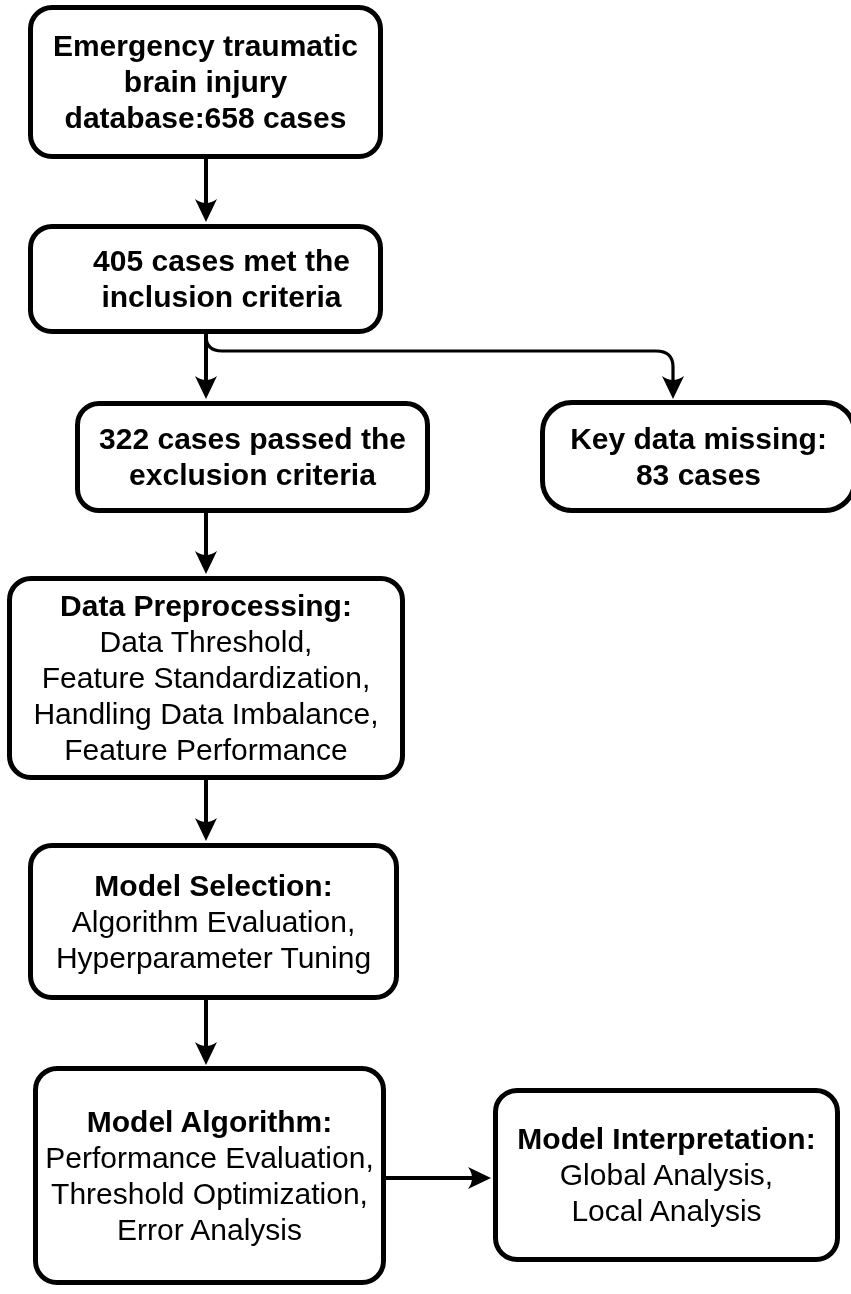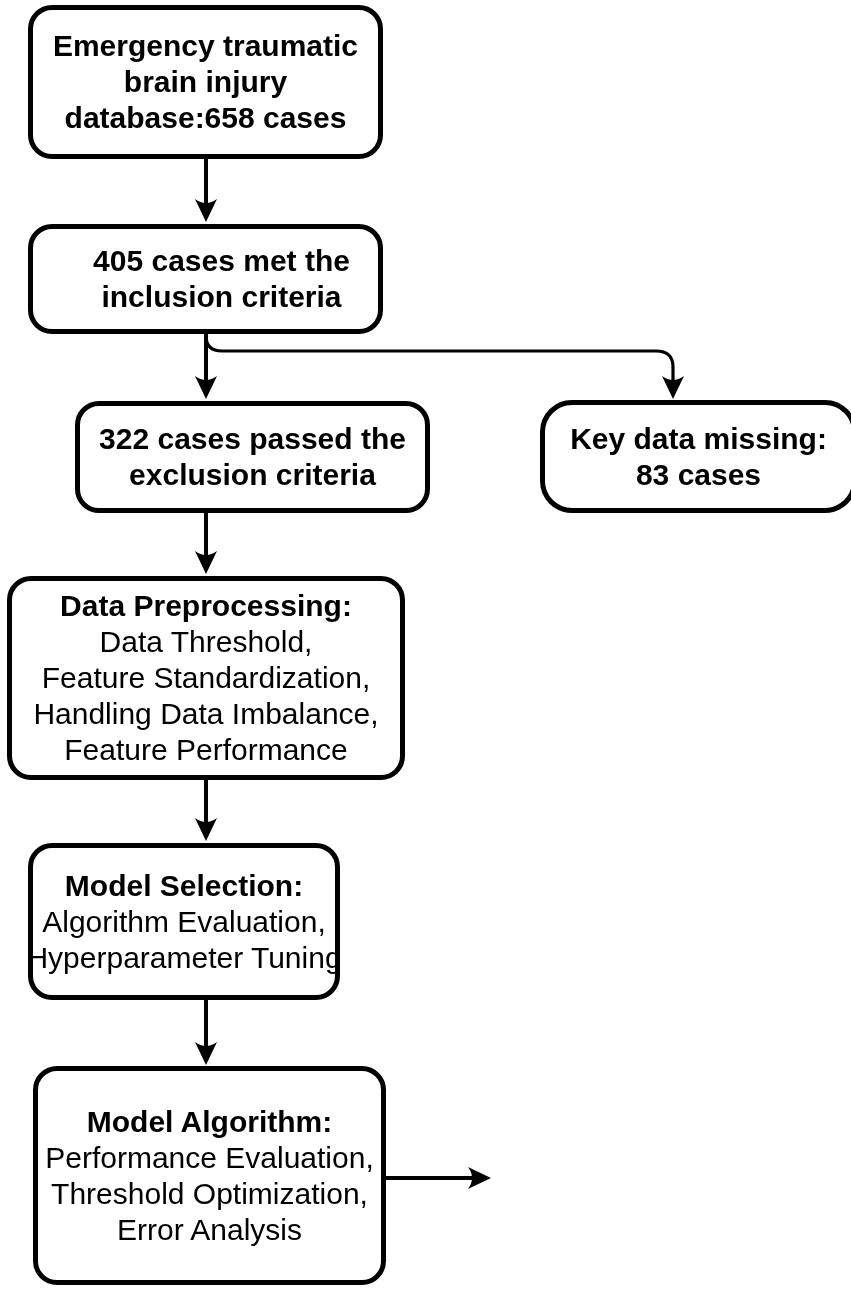--- a/index.html
+++ b/index.html
@@ -118,27 +118,32 @@
   </div>
 
   <div class="node" style="left:7px; top:576px; width:398px; height:204px;">
     <div class="bl bold">Data Preprocessing:</div>
     <div class="bl">Data Threshold,</div>
     <div class="bl">Feature Standardization,</div>
     <div class="bl">Handling Data Imbalance,</div>
     <div class="bl">Feature Performance</div>
   </div>
 
-  <div class="node" style="left:28px; top:843px; width:312px; height:157px;">
+  <div class="node" style="left:28px; top:843px; width:371px; height:157px;">
     <div class="bl bold">Model Selection:</div>
     <div class="bl">Algorithm Evaluation,</div>
     <div class="bl">Hyperparameter Tuning</div>
   </div>
 
   <div class="node" style="left:33px; top:1066px; width:353px; height:219px;">
     <div class="bl bold">Model Algorithm:</div>
     <div class="bl">Performance Evaluation,</div>
     <div class="bl">Threshold Optimization,</div>
     <div class="bl">Error Analysis</div>
   </div>
 
+  <div class="node" style="left:493px; top:1088px; width:347px; height:174px;">
+    <div class="bl bold">Model Interpretation:</div>
+    <div class="bl">Global Analysis,</div>
+    <div class="bl">Local Analysis</div>
+  </div>
 
 </div>
 
 </body></html>

